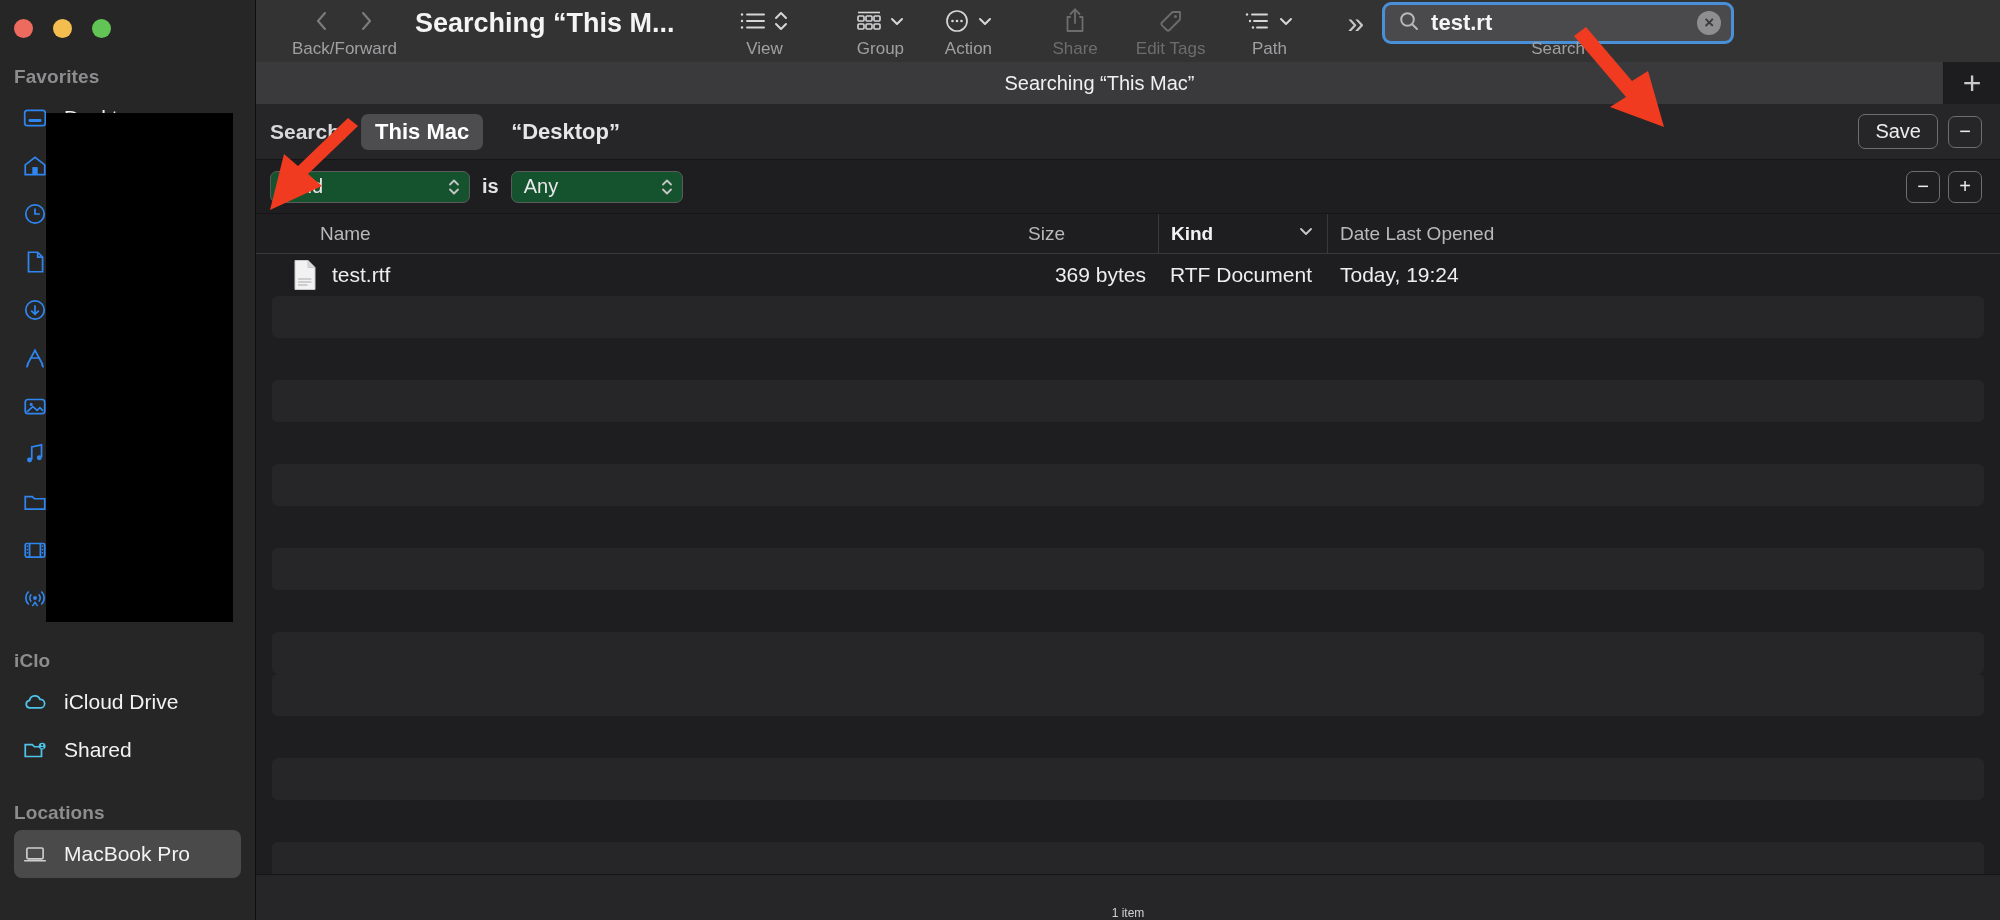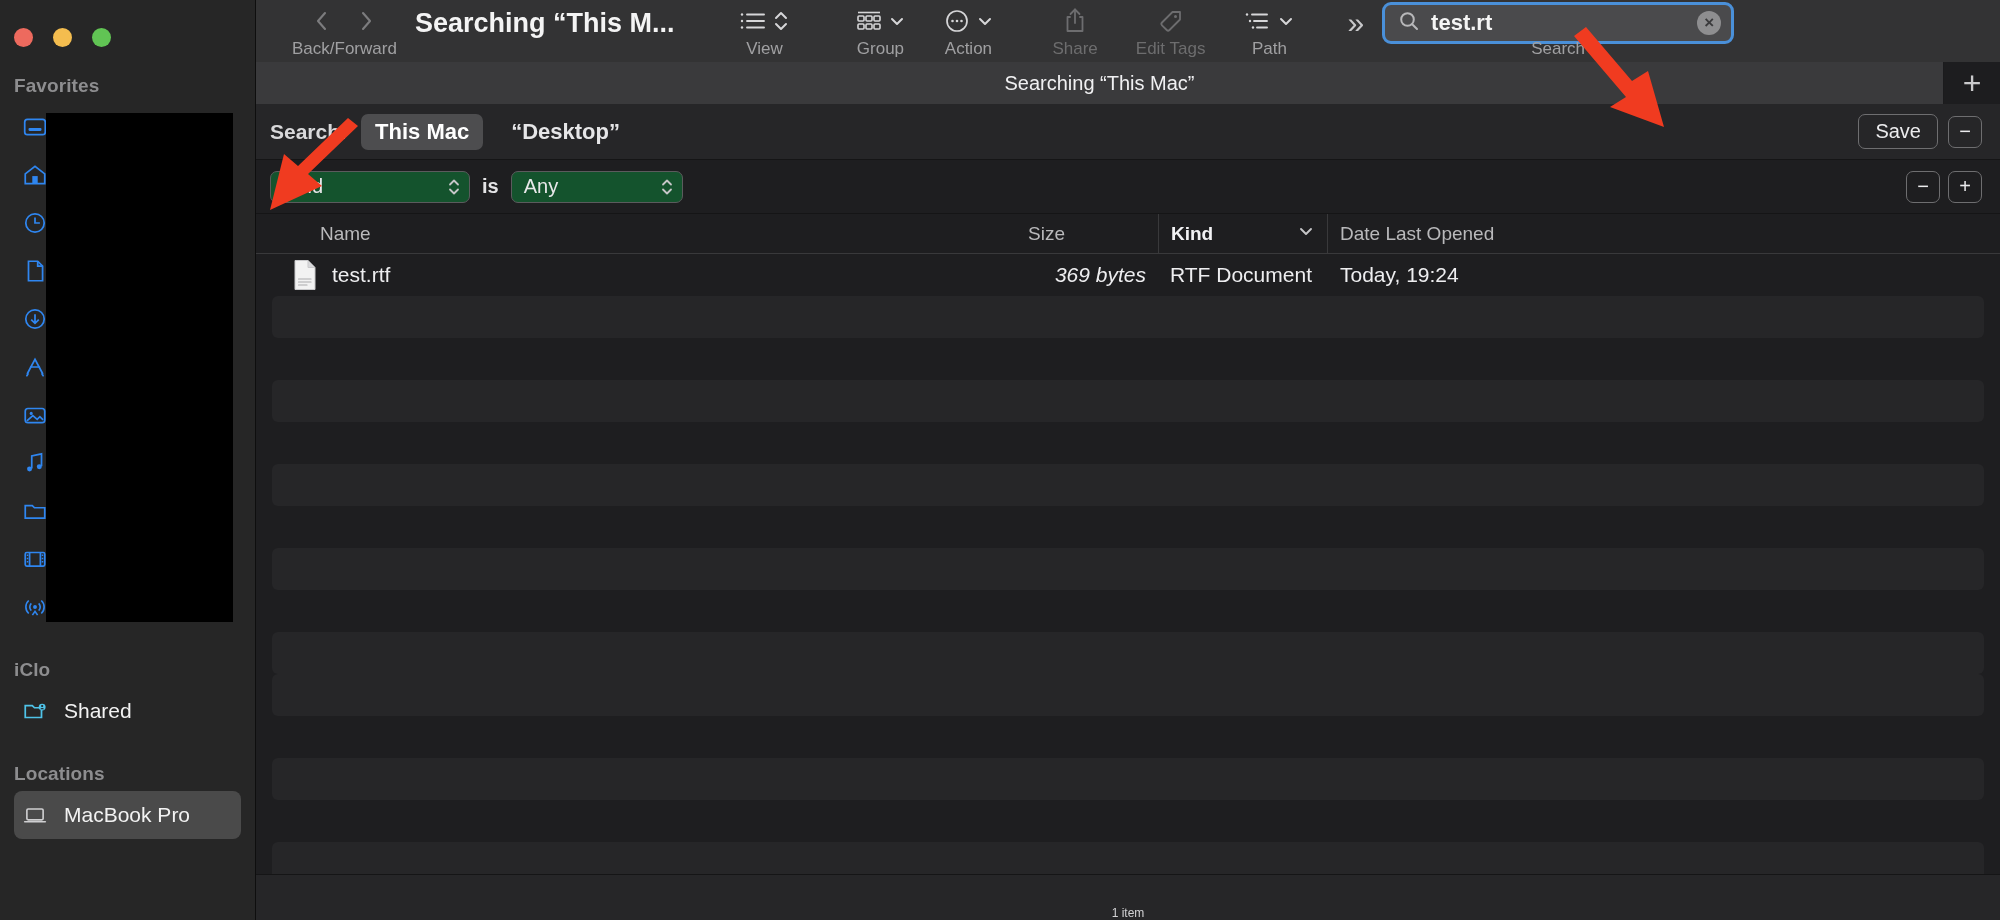--- a/index.html
+++ b/index.html
@@ -7,21 +7,21 @@
     width:2000px; height:920px; overflow:hidden;
     background:#1e1e1e;
     font-family:"Liberation Sans", sans-serif;
     -webkit-font-smoothing:antialiased;
   }
   #app { position:relative; width:2000px; height:920px; display:flex; }
 
   
   .sidebar {
     width:256px; height:920px; background:#262626;
-    flex:0 0 256px; position:relative; padding-top:9px;
+    flex:0 0 256px; position:relative; padding-top:0;
     border-right:1px solid #0e0e0e;
   }
   .traffic { display:flex; gap:20px; padding:19px 0 0 14px; }
   .tl { width:19px; height:19px; border-radius:50%; }
   .tl.red{background:#ed6a5e;} .tl.yellow{background:#f4bd4f;} .tl.green{background:#61c454;}
 
   .sb-section {
     font-size:19px; font-weight:700; color:#8d8d8f;
     padding:0 0 0 14px; margin-top:28px; margin-bottom:6px; letter-spacing:.1px;
   }
@@ -277,20 +277,28 @@
           <path d="M6.2 18 A8.2 8.2 0 0 1 6.2 6"></path>
             <path d="M17.8 6 A8.2 8.2 0 0 1 17.8 18"></path>
           <path d="M9.6 19.5 L12 16 L14.4 19.5"></path>
         </svg>
       </span>
       <span class="sb-label">AirDrop</span>
     </div>
 
     <div class="sb-section">iClo</div>
 
+    <div class="sb-item">
+      <span class="sb-icon">
+        <svg width="26" height="26" viewBox="0 0 24 24" fill="none" stroke="#4fc3e8" stroke-width="1.6">
+          <path d="M6.8 17.5 A3.6 3.6 0 0 1 7 10.4 A5 5 0 0 1 16.6 9.6 A3.9 3.9 0 0 1 17.2 17.5 Z"></path>
+        </svg>
+      </span>
+      <span class="sb-label">iCloud Drive</span>
+    </div>
 
     <div class="sb-item">
       <span class="sb-icon">
         <svg width="26" height="26" viewBox="0 0 24 24" fill="none" stroke="#4fc3e8" stroke-width="1.6">
           <path d="M3 7 H9.5 L11.5 9 H18 V18 H3 Z"></path>
           <circle cx="18.6" cy="8.4" r="3.2" fill="#4fc3e8" stroke="none"></circle>
           <circle cx="18.6" cy="7.4" r="1" fill="#1f1f21" stroke="none"></circle>
           <path d="M16.9 10.4 a1.8 1.8 0 0 1 3.4 0" fill="#1f1f21" stroke="none"></path>
         </svg>
       </span>
@@ -532,21 +540,21 @@
         <div class="cell c-name">
           <span class="doc-icon">
             <svg width="26" height="32" viewBox="0 0 26 32" fill="none">
               <path d="M3 1.5 H16 L23 8.5 V30.5 H3 Z" fill="#f2f2f2" stroke="#c9c9cb" stroke-width="1"></path>
               <path d="M16 1.5 V8.5 H23" fill="#d8d8da" stroke="#c9c9cb" stroke-width="1"></path>
               <path d="M6.5 20 H19 M6.5 23 H19 M6.5 26 H15" stroke="#a9a9ab" stroke-width="1.2" stroke-linecap="round"></path>
             </svg>
           </span>
           <span>test.rtf</span>
         </div>
-        <div class="cell c-size" style="justify-content:flex-end;font-style:italic;">369 bytes</div>
+        <div class="cell c-size" style="justify-content:flex-end;">369 bytes</div>
         <div class="cell c-kind">RTF Document</div>
         <div class="cell c-date">Today, 19:24</div>
       </div>
 
       <div class="stripe"></div>
       <div class="stripe blank"></div>
       <div class="stripe"></div>
       <div class="stripe blank"></div>
       <div class="stripe"></div>
       <div class="stripe blank"></div>

